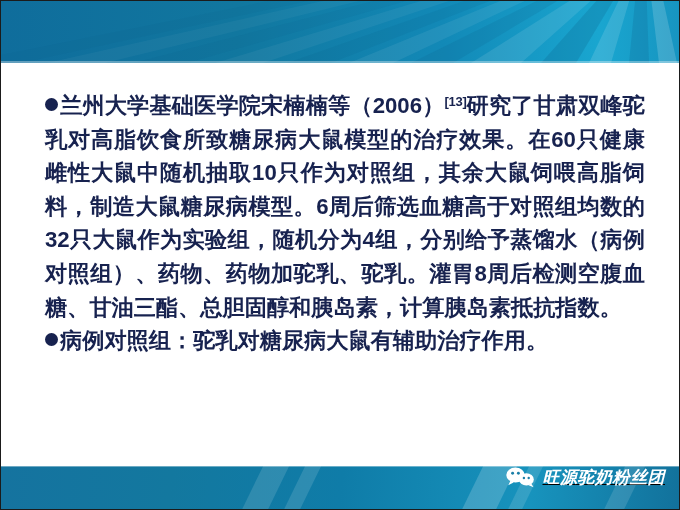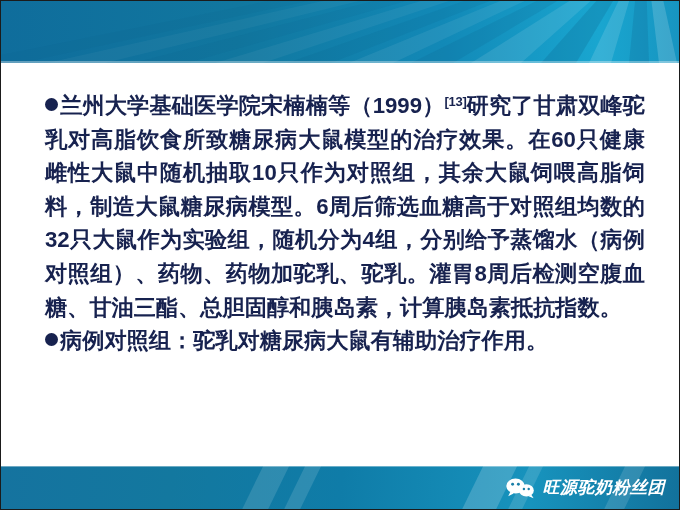--- a/index.html
+++ b/index.html
@@ -109,22 +109,22 @@
     width: 100%;
     height: 1px;
     background: rgba(255,255,255,0.38);
   }
   .brand {
     position: absolute;
     right: 16px;
     top: 0;
     height: 43px;
     display: flex;
-    align-items: center;
     gap: 8px;
+    text-decoration: underline;
   }
   .wechat-icon {
     width: 30px;
     height: 22px;
     position: relative;
     flex: 0 0 auto;
   }
   .brand-label {
     color: #ffffff;
     font-size: 17px;
@@ -164,21 +164,21 @@
       <polygon points="450,-20 476,-20 186,62 132,62" fill="#0b5c86" opacity="0.09"></polygon>
       <polygon points="410,-20 440,-20 104,62 46,62" fill="#ffffff" opacity="0.04"></polygon>
       <polygon points="366,-20 400,-20 20,62 -40,62" fill="#0b5c86" opacity="0.07"></polygon>
     </svg>
     <div class="banner-bottom-line"></div>
   </div>
 
   <div class="content">
     <div class="body-text">
 
-      <p class="para"><span class="bullet"></span><span>兰州大学基础医学院宋楠楠等（1999）</span><sup class="ref">[13]</sup><span>研究了甘肃双峰驼乳对高脂饮食所致糖尿病大鼠模型的治疗效果。在60只健康雌性大鼠中随机抽取10只作为对照组，其余大鼠饲喂高脂饲料，制造大鼠糖尿病模型。6周后筛选血糖高于对照组均数的32只大鼠作为实验组，随机分为4组，分别给予蒸馏水（病例对照组）、药物、药物加驼乳、驼乳。灌胃8周后检测空腹血糖、甘油三酯、总胆固醇和胰岛素，计算胰岛素抵抗指数。</span></p>
+      <p class="para"><span class="bullet"></span><span>兰州大学基础医学院宋楠楠等（2006）</span><sup class="ref">[13]</sup><span>研究了甘肃双峰驼乳对高脂饮食所致糖尿病大鼠模型的治疗效果。在60只健康雌性大鼠中随机抽取10只作为对照组，其余大鼠饲喂高脂饲料，制造大鼠糖尿病模型。6周后筛选血糖高于对照组均数的32只大鼠作为实验组，随机分为4组，分别给予蒸馏水（病例对照组）、药物、药物加驼乳、驼乳。灌胃8周后检测空腹血糖、甘油三酯、总胆固醇和胰岛素，计算胰岛素抵抗指数。</span></p>
 
       <p class="para"><span class="bullet"></span><span>病例对照组：驼乳对糖尿病大鼠有辅助治疗作用。</span></p>
 
     </div>
   </div>
 
   <div class="bottom-bar">
     <div class="bottom-top-line"></div>
     <div class="streak" style="left:250px;"></div>
     <div class="streak" style="left:292px; width:16px;"></div>

